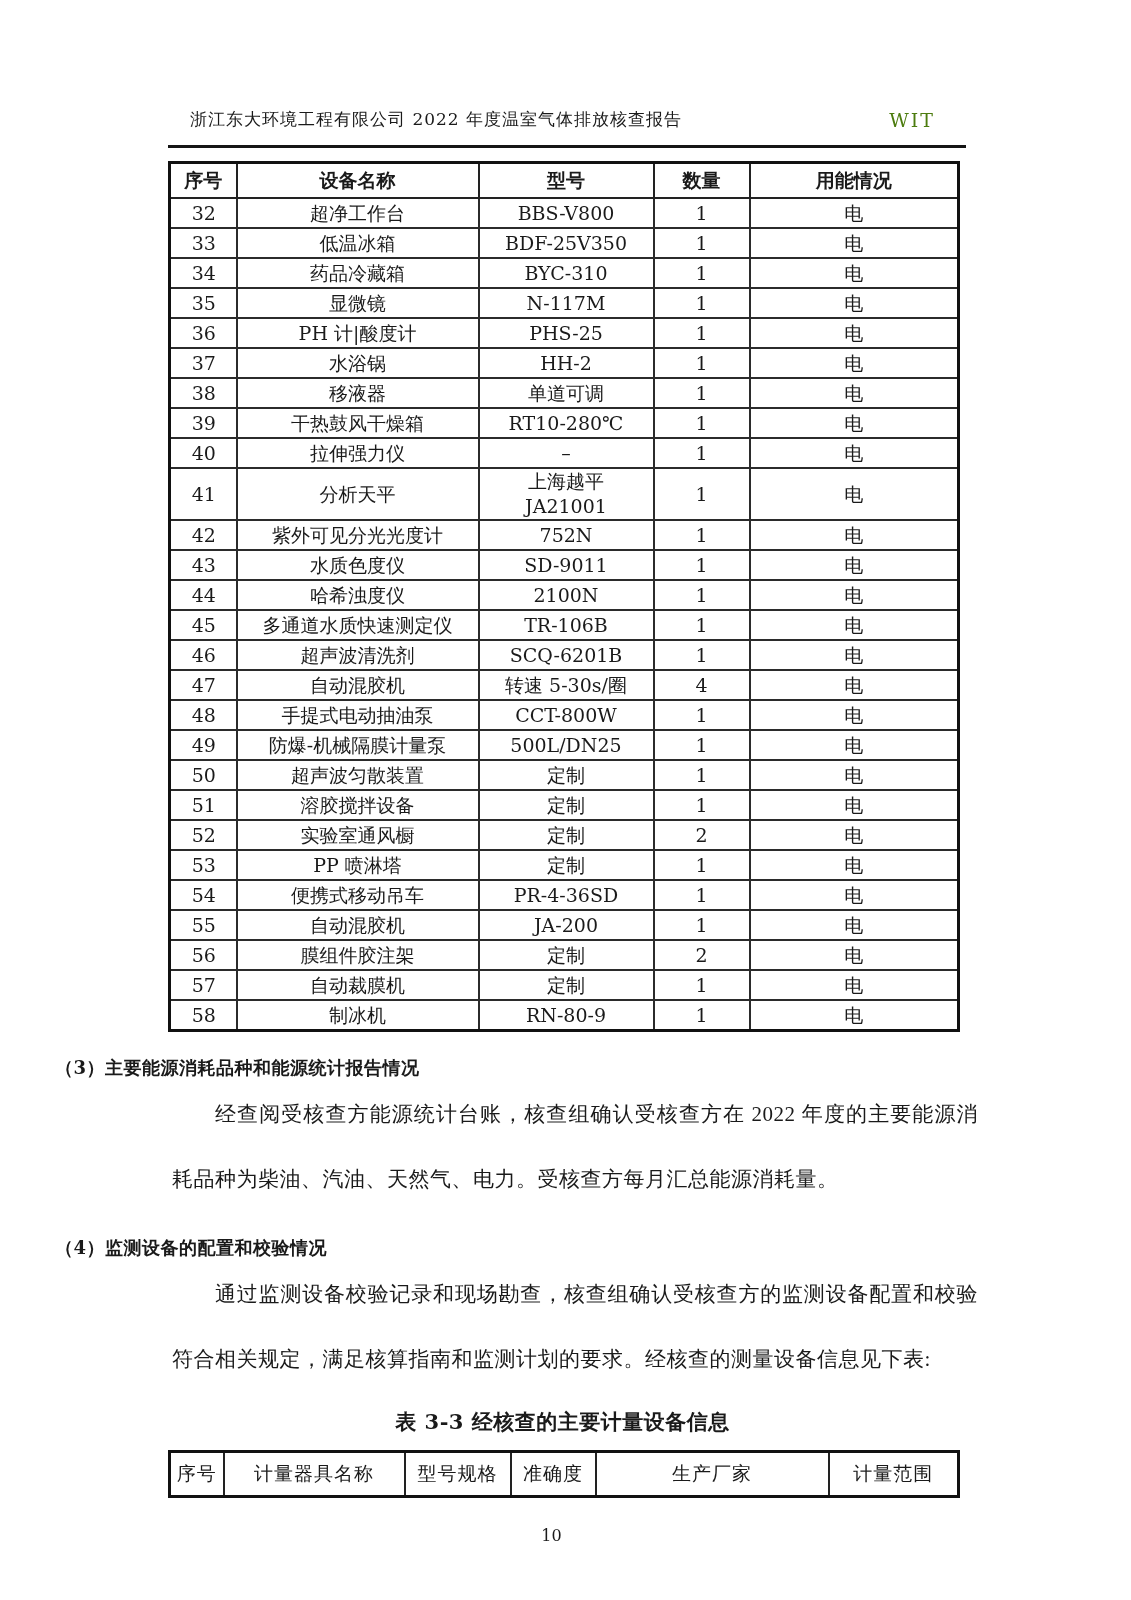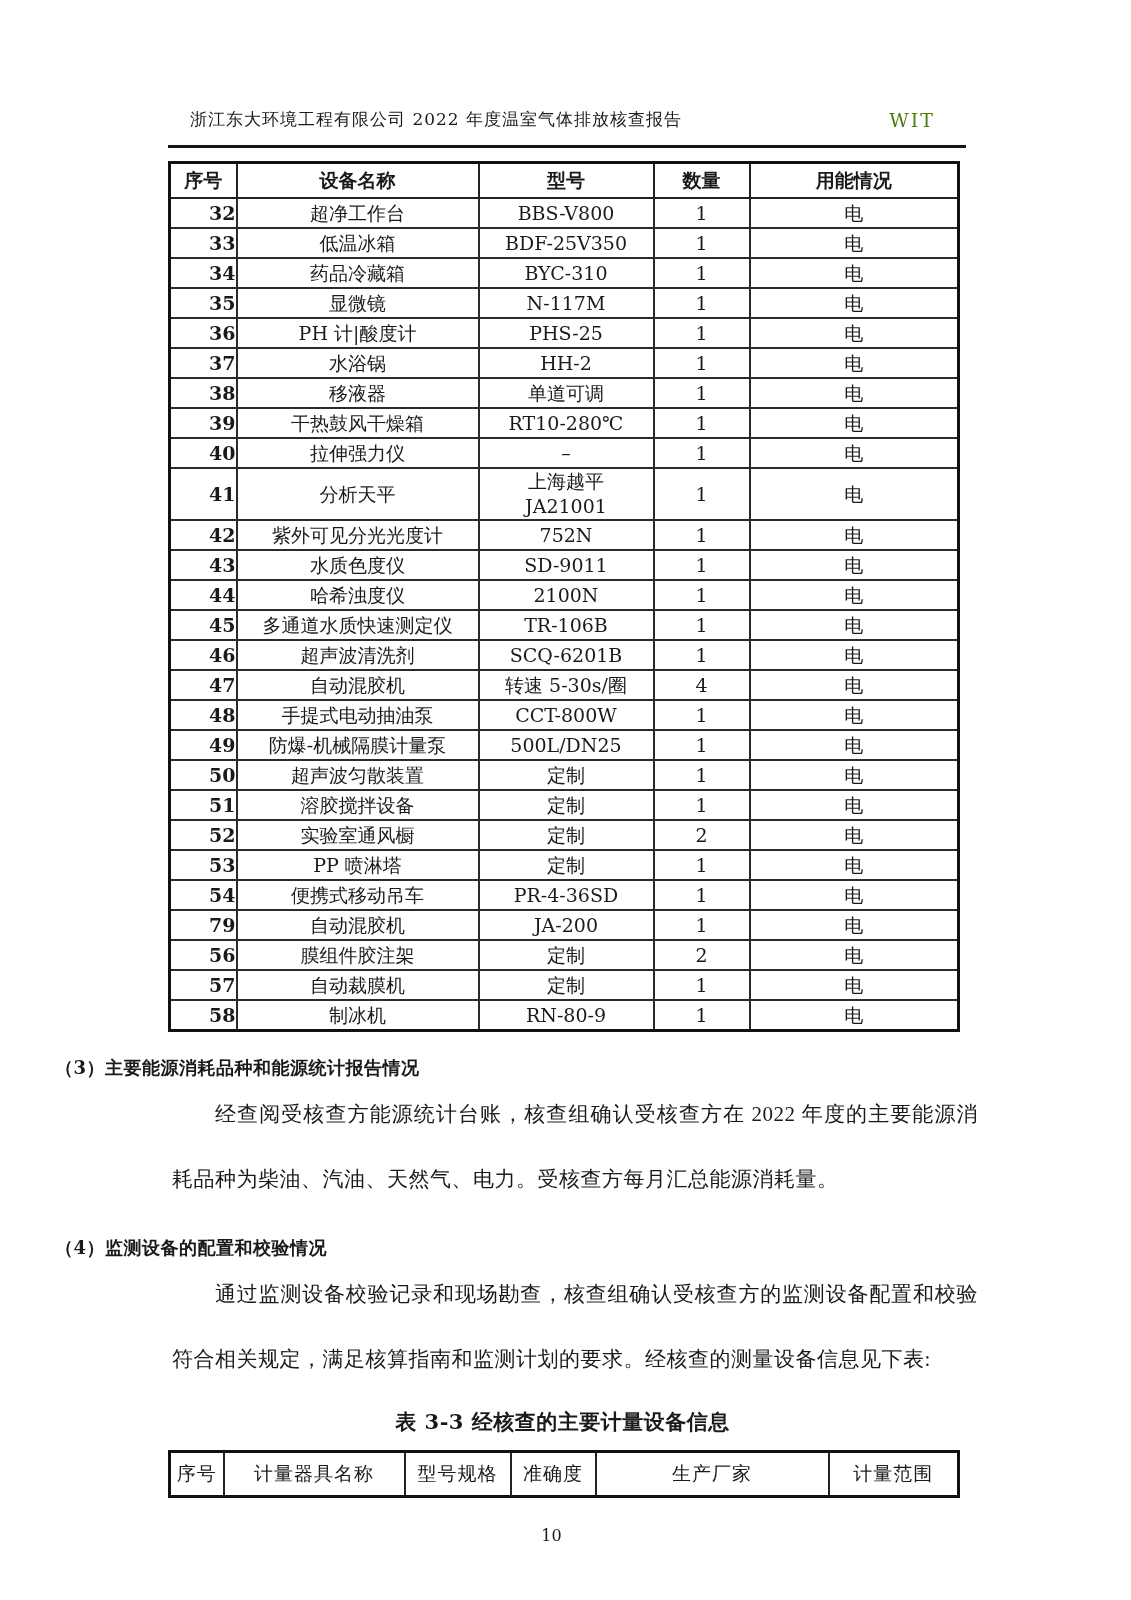--- a/index.html
+++ b/index.html
@@ -21,21 +21,21 @@
   table.main{margin:13px 0 0 168px;width:789px;font-size:19px;}
   table.main th{
     border:2px solid #222;height:33px;font-weight:bold;font-size:19px;
     text-align:center;padding:0;
   }
   table.main td{
     border:2px solid #2b2b2b;height:28px;text-align:center;padding:0;
     line-height:25px;
   }
   table.main{border:3px solid #111;}
-  table.main td.c0{text-align:right;padding-left:1px;font-weight:bold;}
+  table.main td.c0{text-align:center;padding-left:1px;}
   table.main td.c2{white-space:pre-line;}
   h3.sec{
     font-size:18px;font-weight:bold;margin:24px 7px 0 0;
     padding-left:55px;letter-spacing:0.5px;
   }
   .prose{margin-left:172px;width:806px;}
   p.body-par{
     margin:2px 0 0 0;font-size:21px;line-height:65px;
     text-align:justify;text-indent:43px;letter-spacing:0.5px;font-family:Liberation Serif, serif;
   }
@@ -238,21 +238,21 @@
           <td class="c4">电</td>
         </tr>
         <tr>
           <td class="c0">54</td>
           <td class="c1">便携式移动吊车</td>
           <td class="c2">PR-4-36SD</td>
           <td class="c3">1</td>
           <td class="c4">电</td>
         </tr>
         <tr>
-          <td class="c0">79</td>
+          <td class="c0">55</td>
           <td class="c1">自动混胶机</td>
           <td class="c2">JA-200</td>
           <td class="c3">1</td>
           <td class="c4">电</td>
         </tr>
         <tr>
           <td class="c0">56</td>
           <td class="c1">膜组件胶注架</td>
           <td class="c2">定制</td>
           <td class="c3">2</td>

